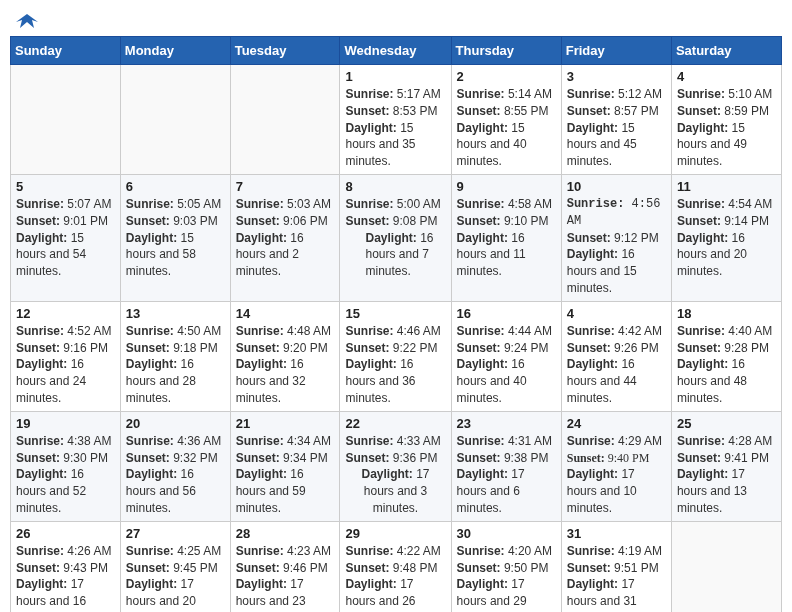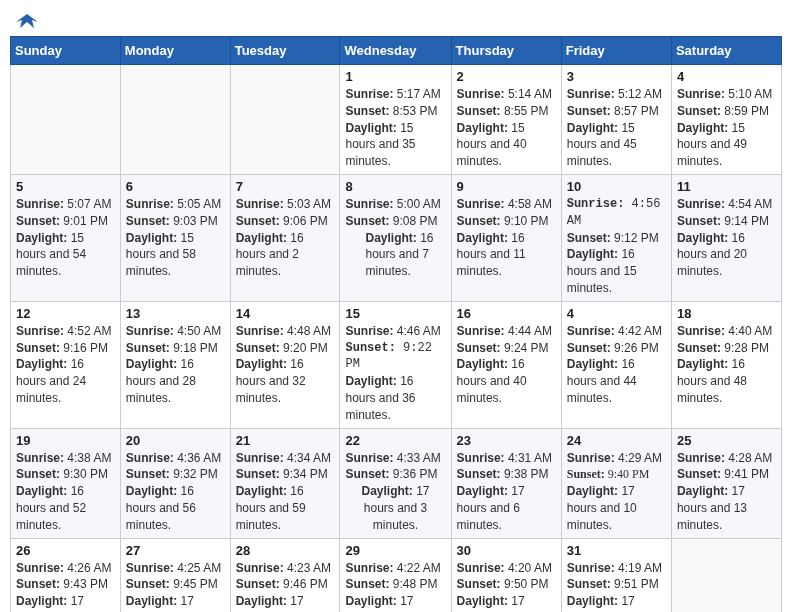--- a/index.html
+++ b/index.html
@@ -238,21 +238,21 @@
           <div class="day-info">
             <span style="display: block;"><b>Sunrise:</b> 4:48 AM</span>
             <span style="display: block;"><b>Sunset:</b> 9:20 PM</span>
             <span style="display: block;"><b>Daylight:</b> 16 hours and 32 minutes.</span>
           </div>
         </td>
         <td>
           <span class="day-number">15</span>
           <div class="day-info">
             <span style="display: block;"><b>Sunrise:</b> 4:46 AM</span>
-            <span style="display: block; font-family: Liberation Mono, monospace;"><b>Sunset:</b> 9:22 PM</span>
+            <span style="display: block;"><b>Sunset:</b> 9:22 PM</span>
             <span style="display: block;"><b>Daylight:</b> 16 hours and 36 minutes.</span>
           </div>
         </td>
         <td>
           <span class="day-number">16</span>
           <div class="day-info">
             <span style="display: block;"><b>Sunrise:</b> 4:44 AM</span>
             <span style="display: block;"><b>Sunset:</b> 9:24 PM</span>
             <span style="display: block;"><b>Daylight:</b> 16 hours and 40 minutes.</span>
           </div>

